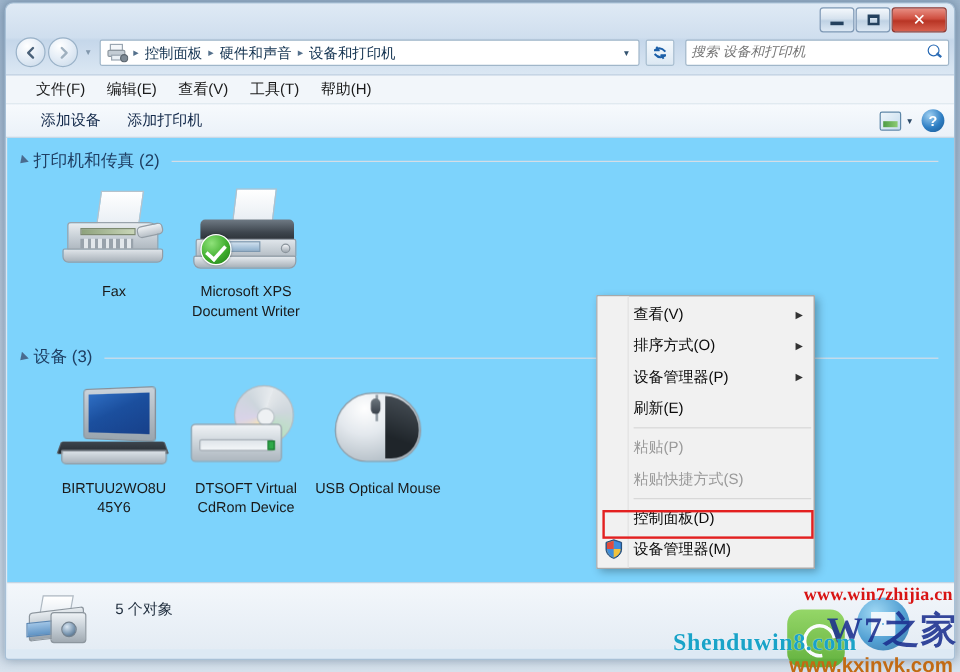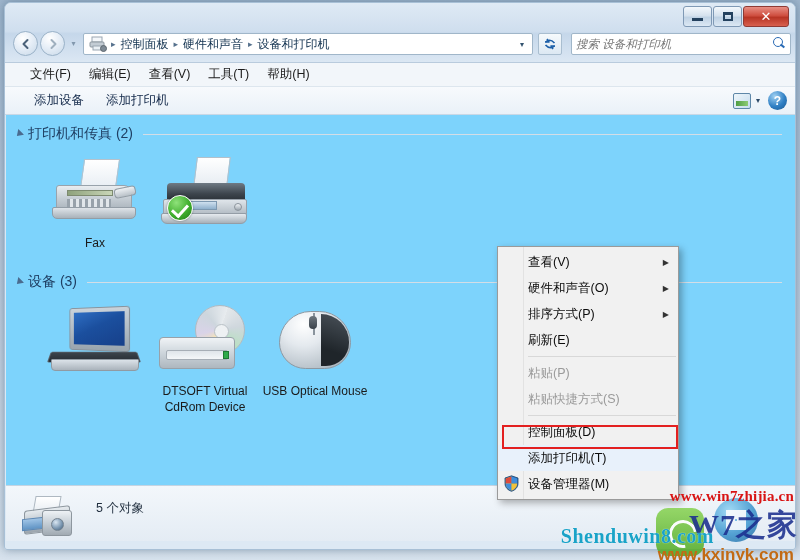--- a/index.html
+++ b/index.html
@@ -559,39 +559,41 @@
           <div class="prn">
             <div class="paper"></div>
             <div class="top"></div>
             <div class="mid"></div>
             <div class="tray"></div>
             <div class="knob"></div>
             <div class="bot"></div>
             <div class="checkbadge"></div>
           </div>
         </div>
+        <div class="ilabel">Microsoft XPS Document Writer</div>
       </div>
     </div>
 
     <div class="grouphdr" style="margin-top:22px;">
       <span class="gtri"></span>
       <span class="gtitle">设备 (3)</span>
       <span class="gline"></span>
     </div>
     <div class="iconrow">
       <div class="icell">
         <div class="iart">
           <div class="lap">
             <div class="lid">
                 <div class="screen"></div>
               </div>
             <div class="kb"></div>
             <div class="rest"></div>
           </div>
         </div>
+        <div class="ilabel">BIRTUU2WO8U 45Y6</div>
       </div>
       <div class="icell">
         <div class="iart">
           <div class="cdr">
             <div class="disc"></div>
             <div class="case">
                 <div class="slot"></div>
                 <div class="led"></div>
               </div>
           </div>
@@ -625,47 +627,44 @@
   </div>
 
   <div id="ctxmenu">
     <div class="ctxgutter"></div>
 
     <div class="ctxitem">
       <span>查看(V)</span>
       <span class="arrow">▶</span>
     </div>
     <div class="ctxitem">
-      <span>硬件和声音(O)</span>
+      <span>排序方式(O)</span>
       <span class="arrow">▶</span>
     </div>
     <div class="ctxitem">
-      <span>排序方式(P)</span>
+      <span>设备管理器(P)</span>
       <span class="arrow">▶</span>
     </div>
     <div class="ctxitem">
       <span>刷新(E)</span>
     </div>
 
     <div class="ctxsep"></div>
 
     <div class="ctxitem disabled">
       <span>粘贴(P)</span>
     </div>
     <div class="ctxitem disabled">
       <span>粘贴快捷方式(S)</span>
     </div>
 
     <div class="ctxsep"></div>
 
     <div class="ctxitem">
       <span>控制面板(D)</span>
-    </div>
-    <div class="ctxitem selected">
-      <span>添加打印机(T)</span>
     </div>
     <div class="ctxitem">
       <span class="shield">
         <svg width="15" height="17" viewBox="0 0 15 17">
           <path d="M7.5 0.8 L14 3 V8.5 C14 12.5 10.8 15.3 7.5 16.3 C4.2 15.3 1 12.5 1 8.5 V3 Z" fill="#2b64a8" stroke="#1c4570" stroke-width="0.8"></path>
           <path d="M7.5 1.6 L7.5 15.5 C4.7 14.6 1.8 12.1 1.8 8.4 V3.5 Z" fill="#f2c23b"></path>
           <path d="M7.5 1.6 L13.2 3.5 V8.4 C13.2 12.1 10.3 14.6 7.5 15.5 Z" fill="#c9392b" opacity="0.0"></path>
           <path d="M1.8 3.5 L7.5 1.6 V8.4 H1.8 Z" fill="#e04a3c"></path>
           <path d="M7.5 1.6 L13.2 3.5 V8.4 H7.5 Z" fill="#3f8ddb"></path>
           <path d="M1.8 8.4 H7.5 V15.5 C4.7 14.6 1.8 12.1 1.8 8.4 Z" fill="#3f8ddb"></path>

